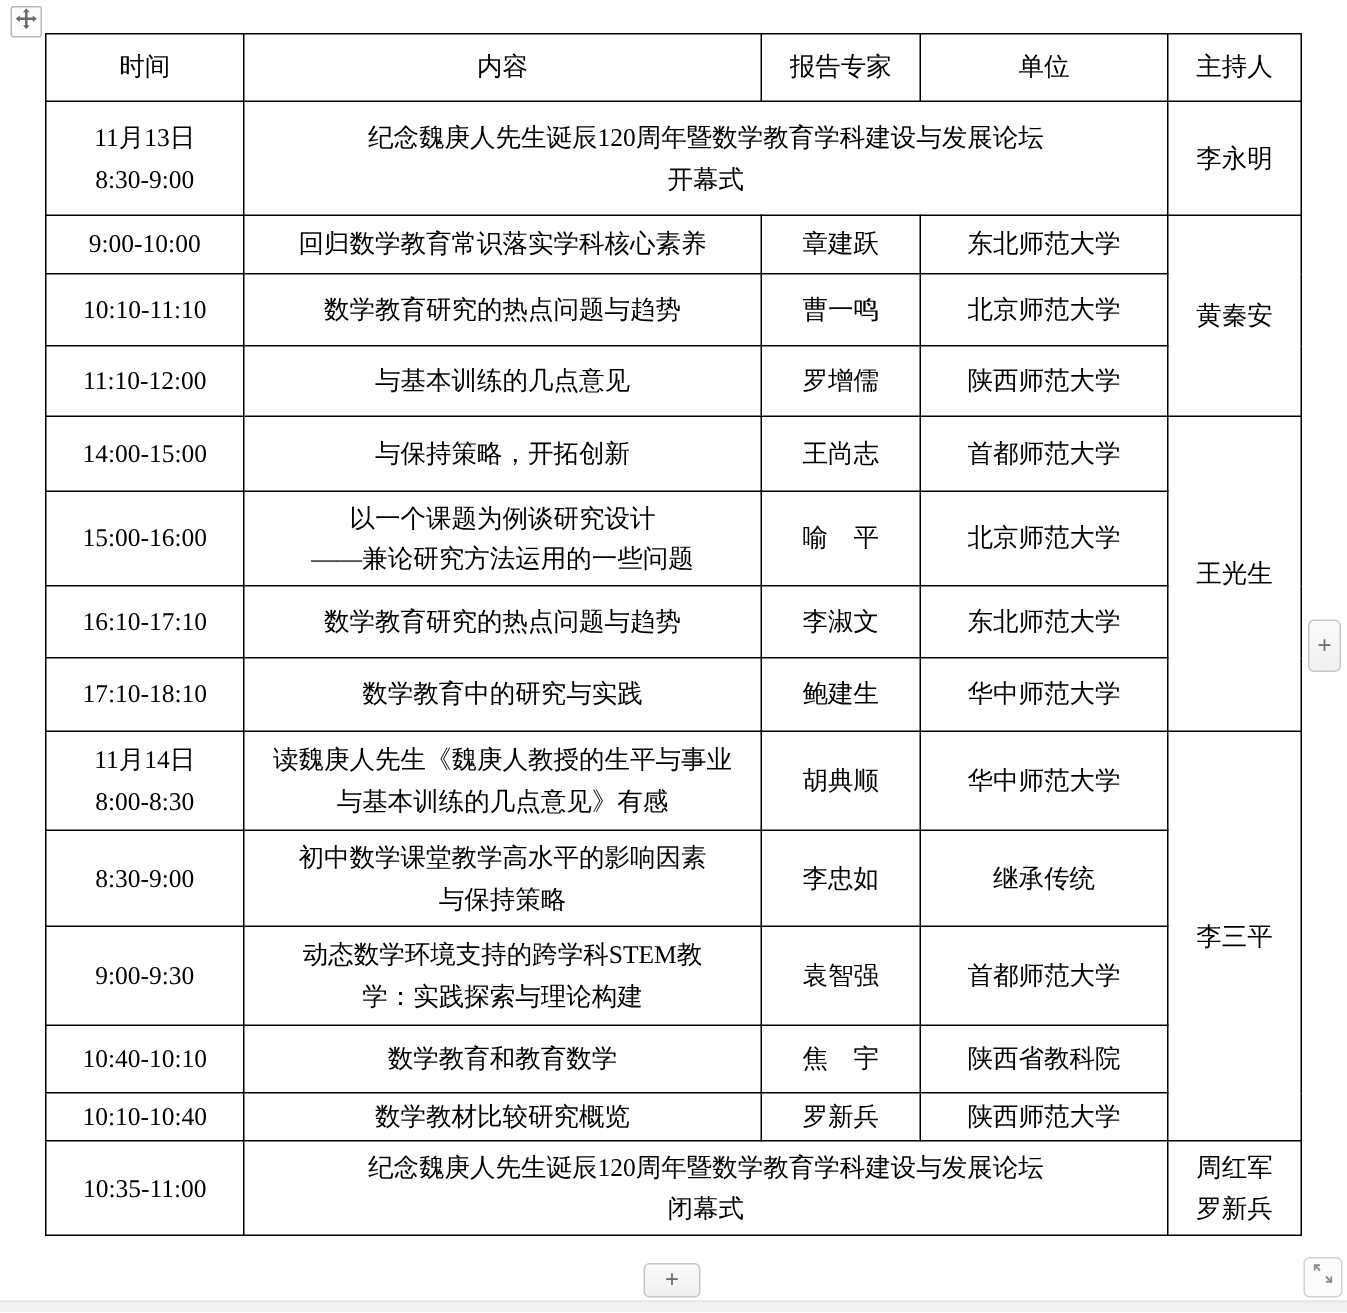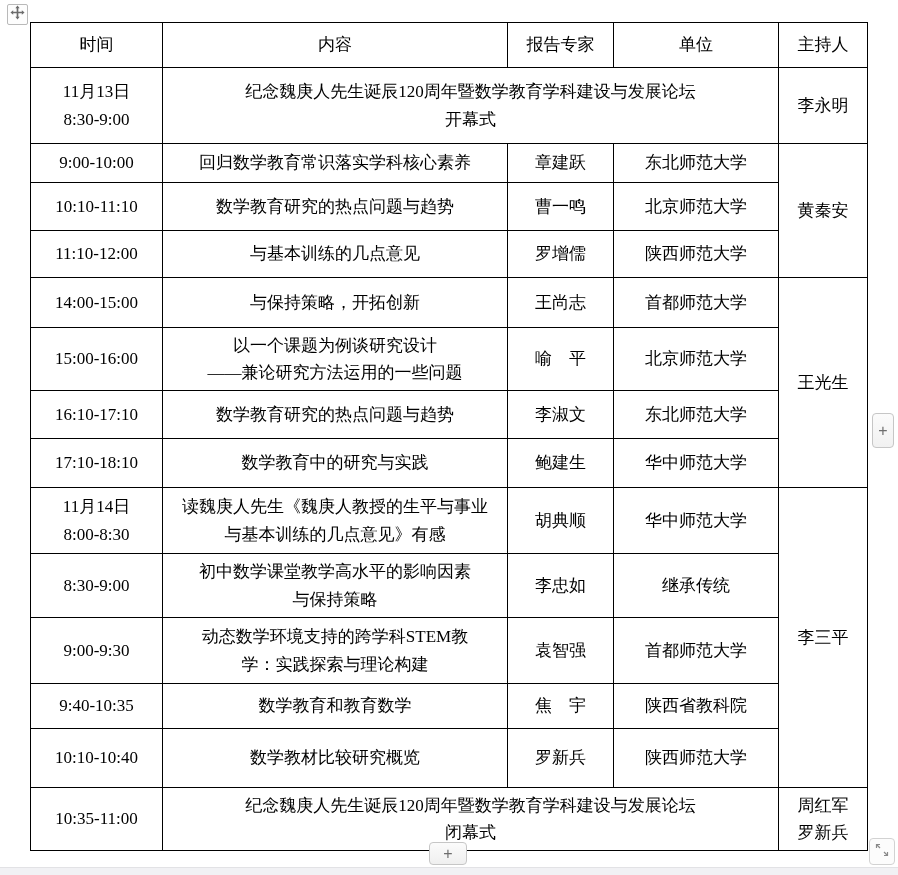--- a/index.html
+++ b/index.html
@@ -195,26 +195,26 @@
         <td>继承传统</td>
       </tr>
       <tr style="height:66px">
         <td>9:00-9:30</td>
         <td>动态数学环境支持的跨学科STEM教
 学：实践探索与理论构建</td>
         <td>袁智强</td>
         <td>首都师范大学</td>
       </tr>
       <tr style="height:45px">
-        <td>9:40-10:35</td>
+        <td>10:40-10:10</td>
         <td>数学教育和教育数学</td>
         <td>焦　宇</td>
         <td>陕西省教科院</td>
       </tr>
-      <tr style="height:59px">
+      <tr style="height:32px">
         <td>10:10-10:40</td>
         <td>数学教材比较研究概览</td>
         <td>罗新兵</td>
         <td>陕西师范大学</td>
       </tr>
       <tr style="height:63px">
         <td>10:35-11:00</td>
         <td colspan="3">纪念魏庚人先生诞辰120周年暨数学教育学科建设与发展论坛
 闭幕式</td>
         <td>周红军

